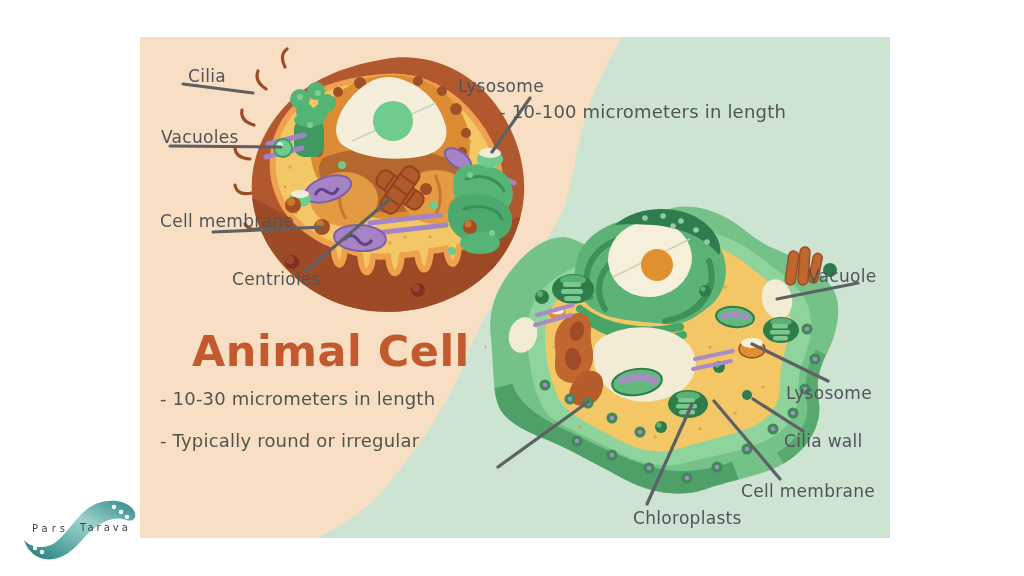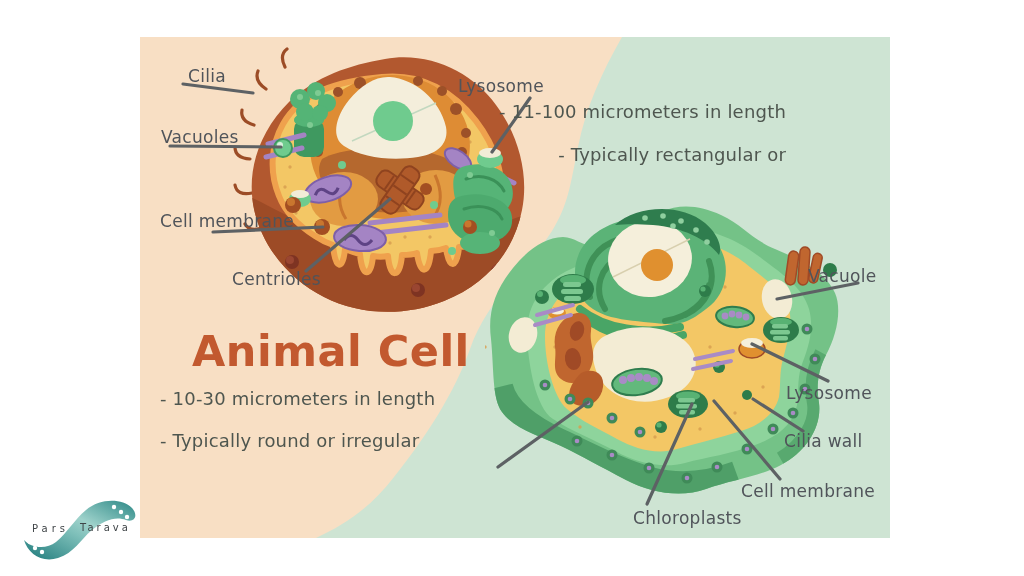--- a/index.html
+++ b/index.html
@@ -406,23 +406,22 @@
   <div class="lbl" style="left:20px;top:174px">Cell membrane</div>
   <div class="lbl" style="left:92px;top:232px">Centrioles</div>
   <div class="lbl" style="left:318px;top:39px">Lysosome</div>
 
   <div class="title animal" style="left:20px;top:293px">Animal Cell</div>
   <div class="fact" style="left:20px;top:349px">-  10-30 micrometers in length</div>
   <div class="fact" style="left:20px;top:391px">
     <div>-  Typically round or irregular</div>
   </div>
 
-  <div class="fact right" style="right:24px;top:62px">-  11-100 micrometers in length</div>
+  <div class="fact right" style="right:24px;top:62px">-  10-100 micrometers in length</div>
   <div class="fact right" style="right:24px;top:105px">
-    <div>-  Typically rectangular or</div>
   </div>
 
   <div class="lbl" style="left:668px;top:229px">Vacuole</div>
   <div class="lbl" style="left:646px;top:346px">Lysosome</div>
   <div class="lbl" style="left:644px;top:394px">Cilia wall</div>
   <div class="lbl" style="left:601px;top:444px">Cell membrane</div>
   <div class="lbl" style="left:493px;top:471px">Chloroplasts</div>
 </div>
 
 <svg class="logo" viewBox="0 0 120 78">

